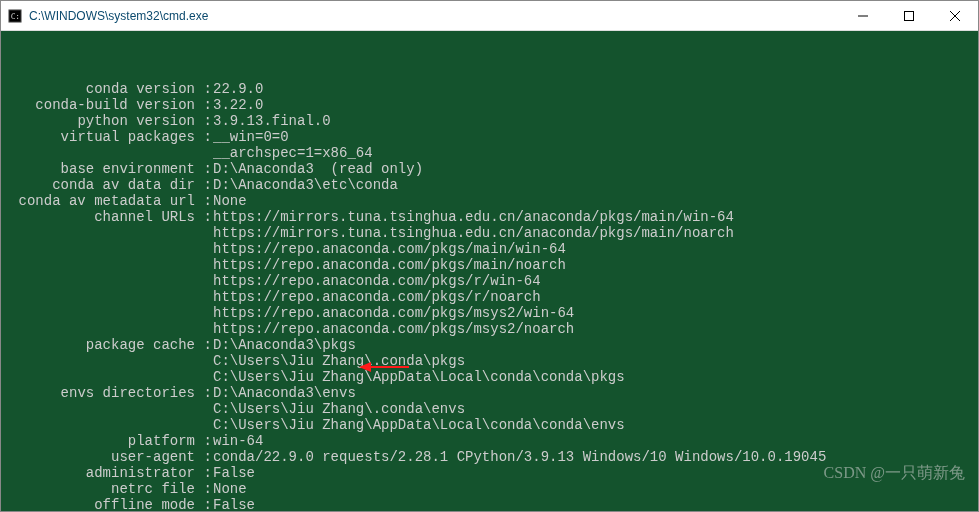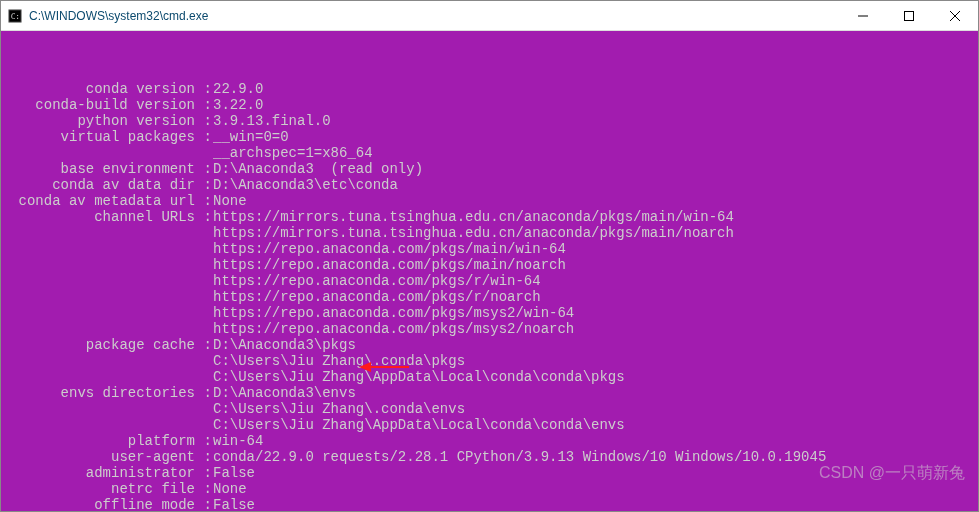--- a/index.html
+++ b/index.html
@@ -41,21 +41,21 @@
       width: 46px;
       height: 100%;
       display: flex;
       align-items: center;
       justify-content: center;
       color: #000;
     }
     .win-btn svg { width: 10px; height: 10px; }
     .terminal {
       flex: 1;
-      background: #a21caf;
+      background: #14532d;
       color: #ccc;
       font-family: "NSimSun","SimSun","Courier New",monospace;
       font-size: 14px;
       line-height: 16px;
       padding: 2px 4px;
       overflow: hidden;
       position: relative;
       white-space: pre;
     }
     .row { display: block; height: 16px; }
@@ -67,21 +67,21 @@
       position: absolute;
       left: 358px;
       top: 329px;
       pointer-events: none;
     }
     .watermark {
       position: absolute;
       right: 14px;
       bottom: 28px;
       color: rgba(210,210,210,0.55);
-      font-family: Liberation Sans, sans-serif;
+      font-family: Liberation Serif, serif;
       font-size: 16px;
       pointer-events: none;
       margin-left: 37px;
     }
   </style>
 </head>
 <body>
 
 <div class="window">
   <div class="titlebar">

